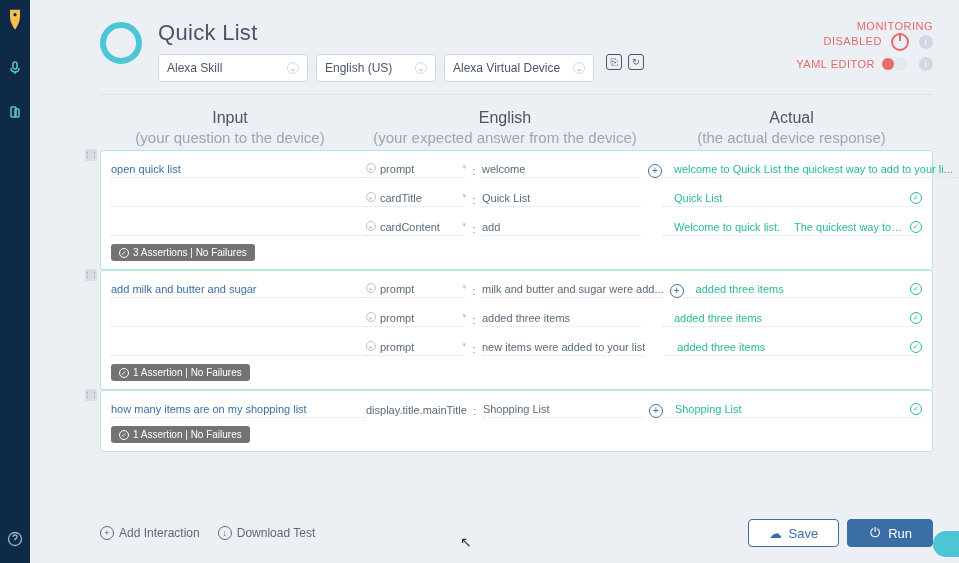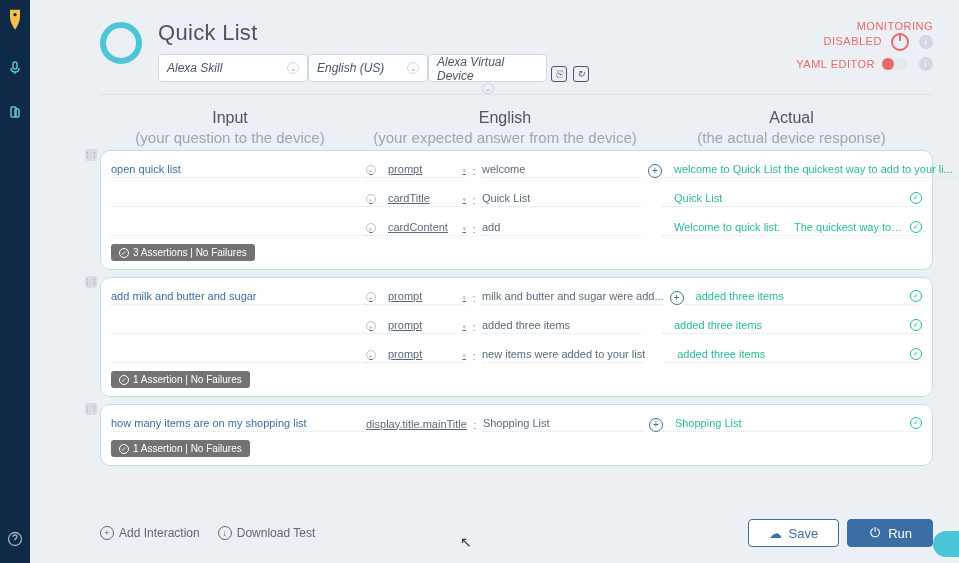--- a/index.html
+++ b/index.html
@@ -9,24 +9,24 @@
   .sidebar .logo { width: 20px; height: 24px; color: #f7c04a; }
   .sidebar .side-icon { width: 16px; height: 16px; color: #5ec5cc; display:flex; align-items:center; justify-content:center; }
   .sidebar .help { margin-top: auto; margin-bottom: 16px; width:16px; height:16px; color:#9db3c8; display:flex; align-items:center; justify-content:center;}
   
   .main { position: absolute; left: 30px; top: 0; right: 0; height: 563px; overflow-y: auto; padding: 20px 26px 70px 70px; }
   
   .header-row { display: flex; align-items: flex-start; gap: 16px; margin-bottom: 12px; }
   .alexa-circle { width: 42px; height: 42px; border: 6px solid #4cc6d6; border-radius: 50%; flex-shrink:0; margin-top:2px; }
   .title-area { flex: 1; }
   .title { font-size: 22px; color: #4a5568; font-weight: 400; margin-bottom: 8px; letter-spacing: .3px; }
-  .selects-row { display: flex; align-items: flex-end; font-style: italic; }
+  .selects-row { display: flex; gap: 8px; align-items: flex-start; }
   .select { border: 1px solid #cfd8e3; background: #fff; border-radius: 4px; height: 28px; width: 150px; display: flex; align-items: center; justify-content: space-between; padding: 0 8px; font-size: 12px; color: #4a5568; }
   .select2 { width: 120px; }
-  .select3 { width: 119px; flex-direction: column; }
+  .select3 { width: 150px; }
   .chev { width: 12px; height: 12px; color: #9aa7b5; border:1px solid #cfd8e3; border-radius:50%; display:flex; align-items:center; justify-content:center; font-size:8px;}
   .hdr-icons { display:flex; gap:6px; margin-left:4px; }
   .hdr-icon { width:16px; height:16px; border:1px solid #4a5568; border-radius:3px; display:flex; align-items:center; justify-content:center; font-size:9px; color:#4a5568;}
   
   .status-area { position:absolute; top:20px; right:26px; text-align:right; font-size:11px; }
   .status-area .monitoring { color:#e66a6a; letter-spacing:.5px; line-height:1.2; }
   .status-area .yaml { color:#e66a6a; letter-spacing:.5px; margin-top:6px; display:flex; align-items:center; justify-content:flex-end; gap:6px;}
   .power { width:18px; height:18px; border:2px solid #e66a6a; border-radius:50%; display:inline-flex; align-items:center; justify-content:center; position:relative; margin-left:6px; vertical-align:middle;}
   .power::before {content:''; position:absolute; top:-2px; width:2px; height:8px; background:#e66a6a;}
   .info { width:14px; height:14px; border-radius:50%; background:#cfd8e3; display:inline-flex; align-items:center; justify-content:center; font-size:9px; color:#fff; margin-left:6px; vertical-align:middle;}
@@ -36,30 +36,30 @@
   .divider { border: none; border-top: 1px solid #dde3ea; margin: 6px 0 14px; }
   
   .col-headers { display: flex; margin-bottom: 4px; }
   .col-h { flex: 1; text-align: center; }
   .col-h .big { font-size: 16px; color: #4a5568; }
   .col-h .small { font-size: 15px; color: #9aa7b5; margin-top:2px;}
   .col-h.input { flex: 0 0 260px; }
   .col-h.expected { flex: 0 0 290px; }
   .col-h.actual { flex: 1; }
   
-  .card { border: 1px solid #b8e6dd; border-radius: 10px; background: #fff; margin-bottom: 7px; padding: 8px 10px 8px 10px; position: relative; }
+  .card { border: 1px solid #b8e6dd; border-radius: 3px; background: #fff; margin-bottom: 0; padding: 8px 10px 8px 10px; position: relative; }
   .card-tab { position:absolute; left:-16px; top:-2px; width:12px; height:12px; background:#d6dde5; border-radius:2px; font-size:7px; display:flex; align-items:center; justify-content:center; color:#7a8a9a;}
   
   .row { display: flex; align-items: center; padding: 4px 0; font-size: 11px; }
   .row + .row { margin-top: 6px; }
   
   .input-cell { flex: 0 0 255px; color: #3a6ea5; border-bottom: 1px dotted #dde3ea; padding-bottom: 2px; }
   .input-cell.empty { min-height:14px; }
   
-  .field-cell { flex: 0 0 100px; display:flex; align-items:flex-end; gap:12px; color:#5a6a7a; border-bottom:1px dotted #dde3ea; padding-bottom:2px;text-decoration:underline;}
+  .field-cell { flex: 0 0 100px; display:flex; align-items:flex-start; gap:4px; color:#5a6a7a; border-bottom:1px dotted #dde3ea; padding-bottom:2px;}
   .field-cell .circ { width:10px; height:10px; border:1px solid #b8c2ce; border-radius:50%; display:flex; align-items:center; justify-content:center; font-size:6px; color:#b8c2ce;}
   .field-cell .dd { margin-left:auto; font-size:7px; color:#b8c2ce;}
   .field-cell.plain { border-bottom:none; }
   
   .colon { flex: 0 0 16px; text-align:center; color:#7a8a9a; font-size:11px; }
   
   .expected-cell { flex: 0 0 160px; color:#5a6a7a; border-bottom:1px dotted #dde3ea; padding-bottom:2px; display:flex; align-items:center; }
   .plus { width:14px; height:14px; border:1px solid #3a6ea5; border-radius:50%; display:flex; align-items:center; justify-content:center; color:#3a6ea5; font-size:10px; margin-left:6px; flex-shrink:0;}
   
   .actual-cell { flex: 1; color: #28b99a; display:flex; align-items:center; padding-left:12px; border-bottom:1px dotted #dde3ea; padding-bottom:2px;}

